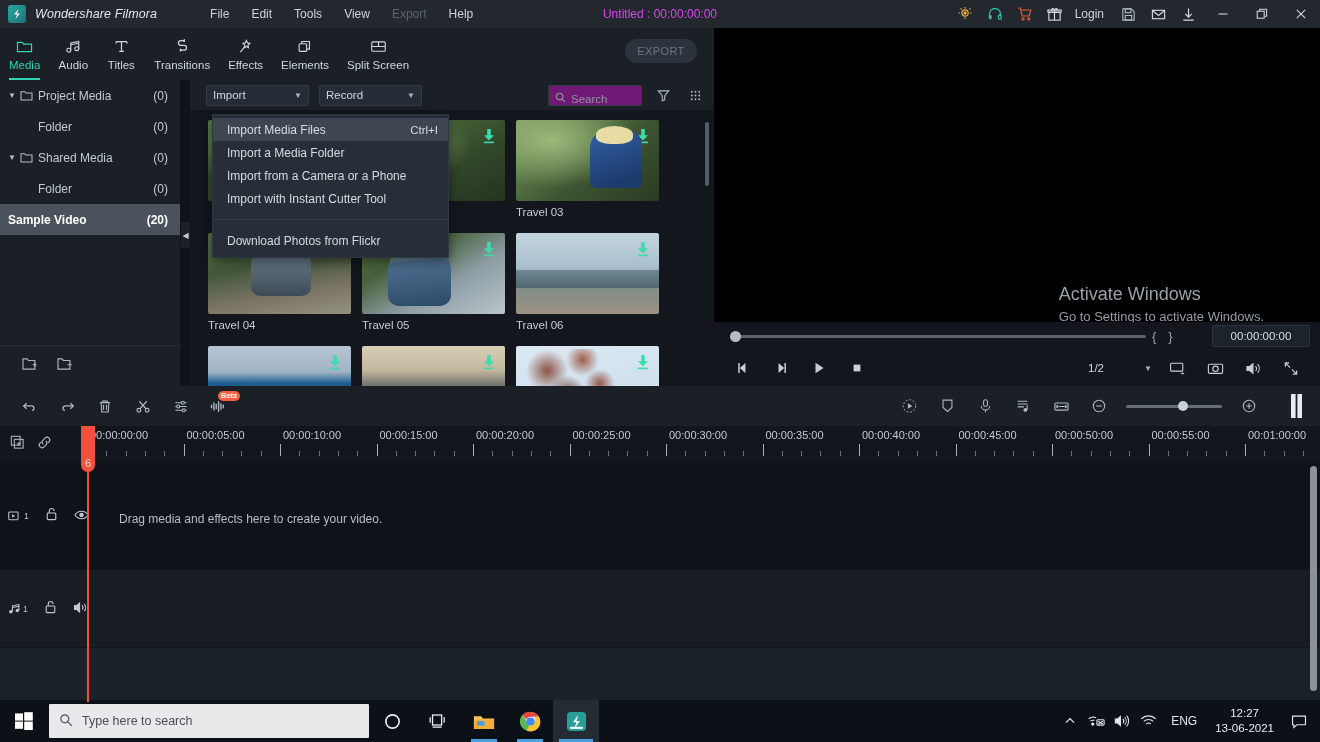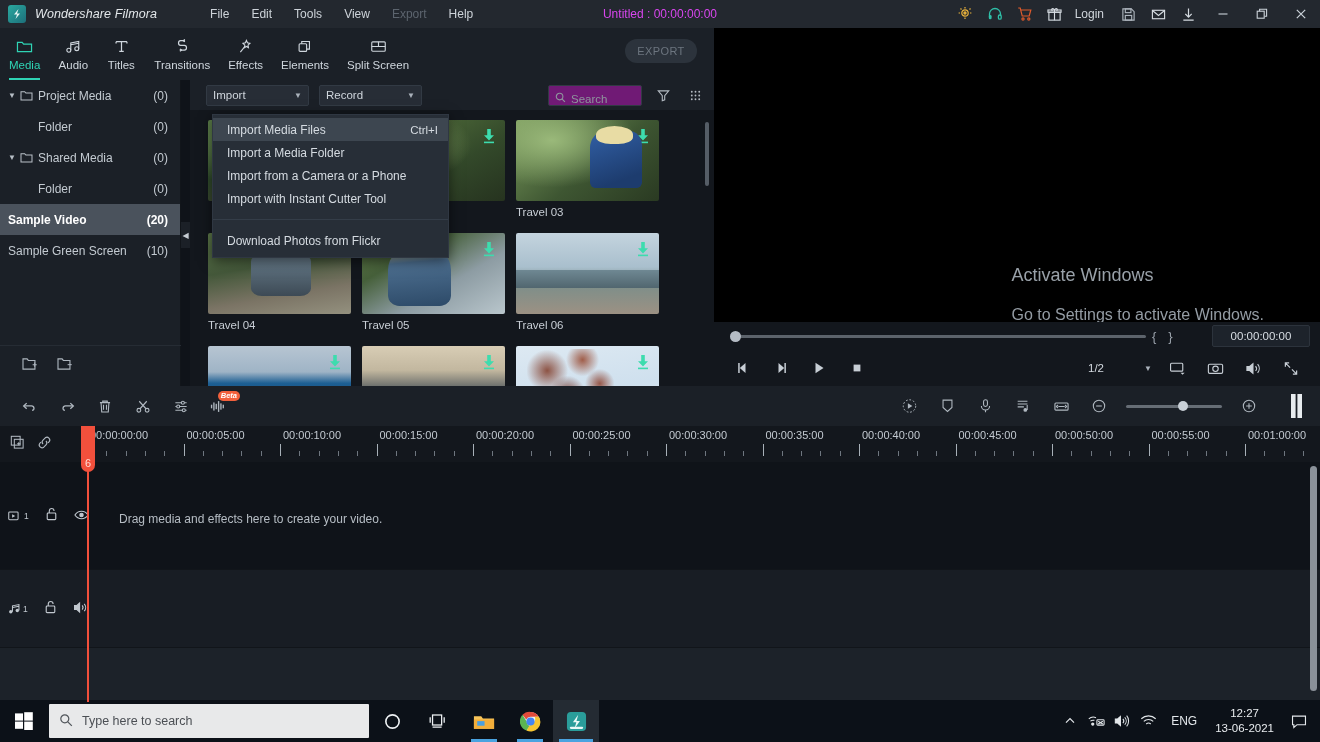--- a/index.html
+++ b/index.html
@@ -246,21 +246,21 @@
   .ratio-sel {
     margin-left: auto; width: 76px; height: 22px; display: flex; align-items: center;
     padding: 0 6px; color: #d4dae0; font-size: 11.5px;
   }
   .ratio-sel .rcar { margin-left: auto; font-size: 8px; color: #a9b1ba; }
   .watermark {
     position: absolute; right: 56px; bottom: 62px; text-align: left;
     color: #8d959d; pointer-events: none;
   }
   .wm-1 { font-size: 18px; color: #99a1a9; }
-  .wm-2 { font-size: 16px; color: #949ca4; margin-top: 20px; }
+  .wm-2 { font-size: 13px; color: #949ca4; margin-top: 4px; }
 
   
   .tl-toolbar {
     position: absolute; top: 386px; left: 0; width: 1320px; height: 40px;
     background: #1b2027; display: flex; align-items: center; padding: 0 10px;
   }
   .tl-btn { width: 38px; height: 30px; display:flex; align-items:center; justify-content:center; color:#b0b8c0; position: relative; }
   .beta-badge {
     position: absolute; top: 0px; right: -2px; background: #f2603c; color: #fff;
     font-size: 7.5px; font-weight: bold; padding: 1px 3px; border-radius: 6px;
@@ -536,24 +536,20 @@
       <span class="lname">Shared Media</span>
       <span class="lcount">(0)</span>
     </div>
     <div class="lib-row indent">
       <span class="lname">Folder</span>
       <span class="lcount">(0)</span>
     </div>
     <div class="lib-row plain selected">
       <span class="lname">Sample Video</span>
       <span class="lcount">(20)</span>
-    </div>
-    <div class="lib-row plain">
-      <span class="lname">Sample Green Screen</span>
-      <span class="lcount">(10)</span>
     </div>
 
     <div class="lib-foot">
       <span>
         <svg width="16" height="14" viewBox="0 0 17 15" fill="none" stroke="currentColor" stroke-width="1.2">
           <path d="M1 13V2h4.4l1.3 1.7h7.1V13z"></path>
             <path d="M11.3 8.2h4.4M13.5 6v4.4" stroke-width="1.1"></path>
         </svg>
       </span>
       <span>

